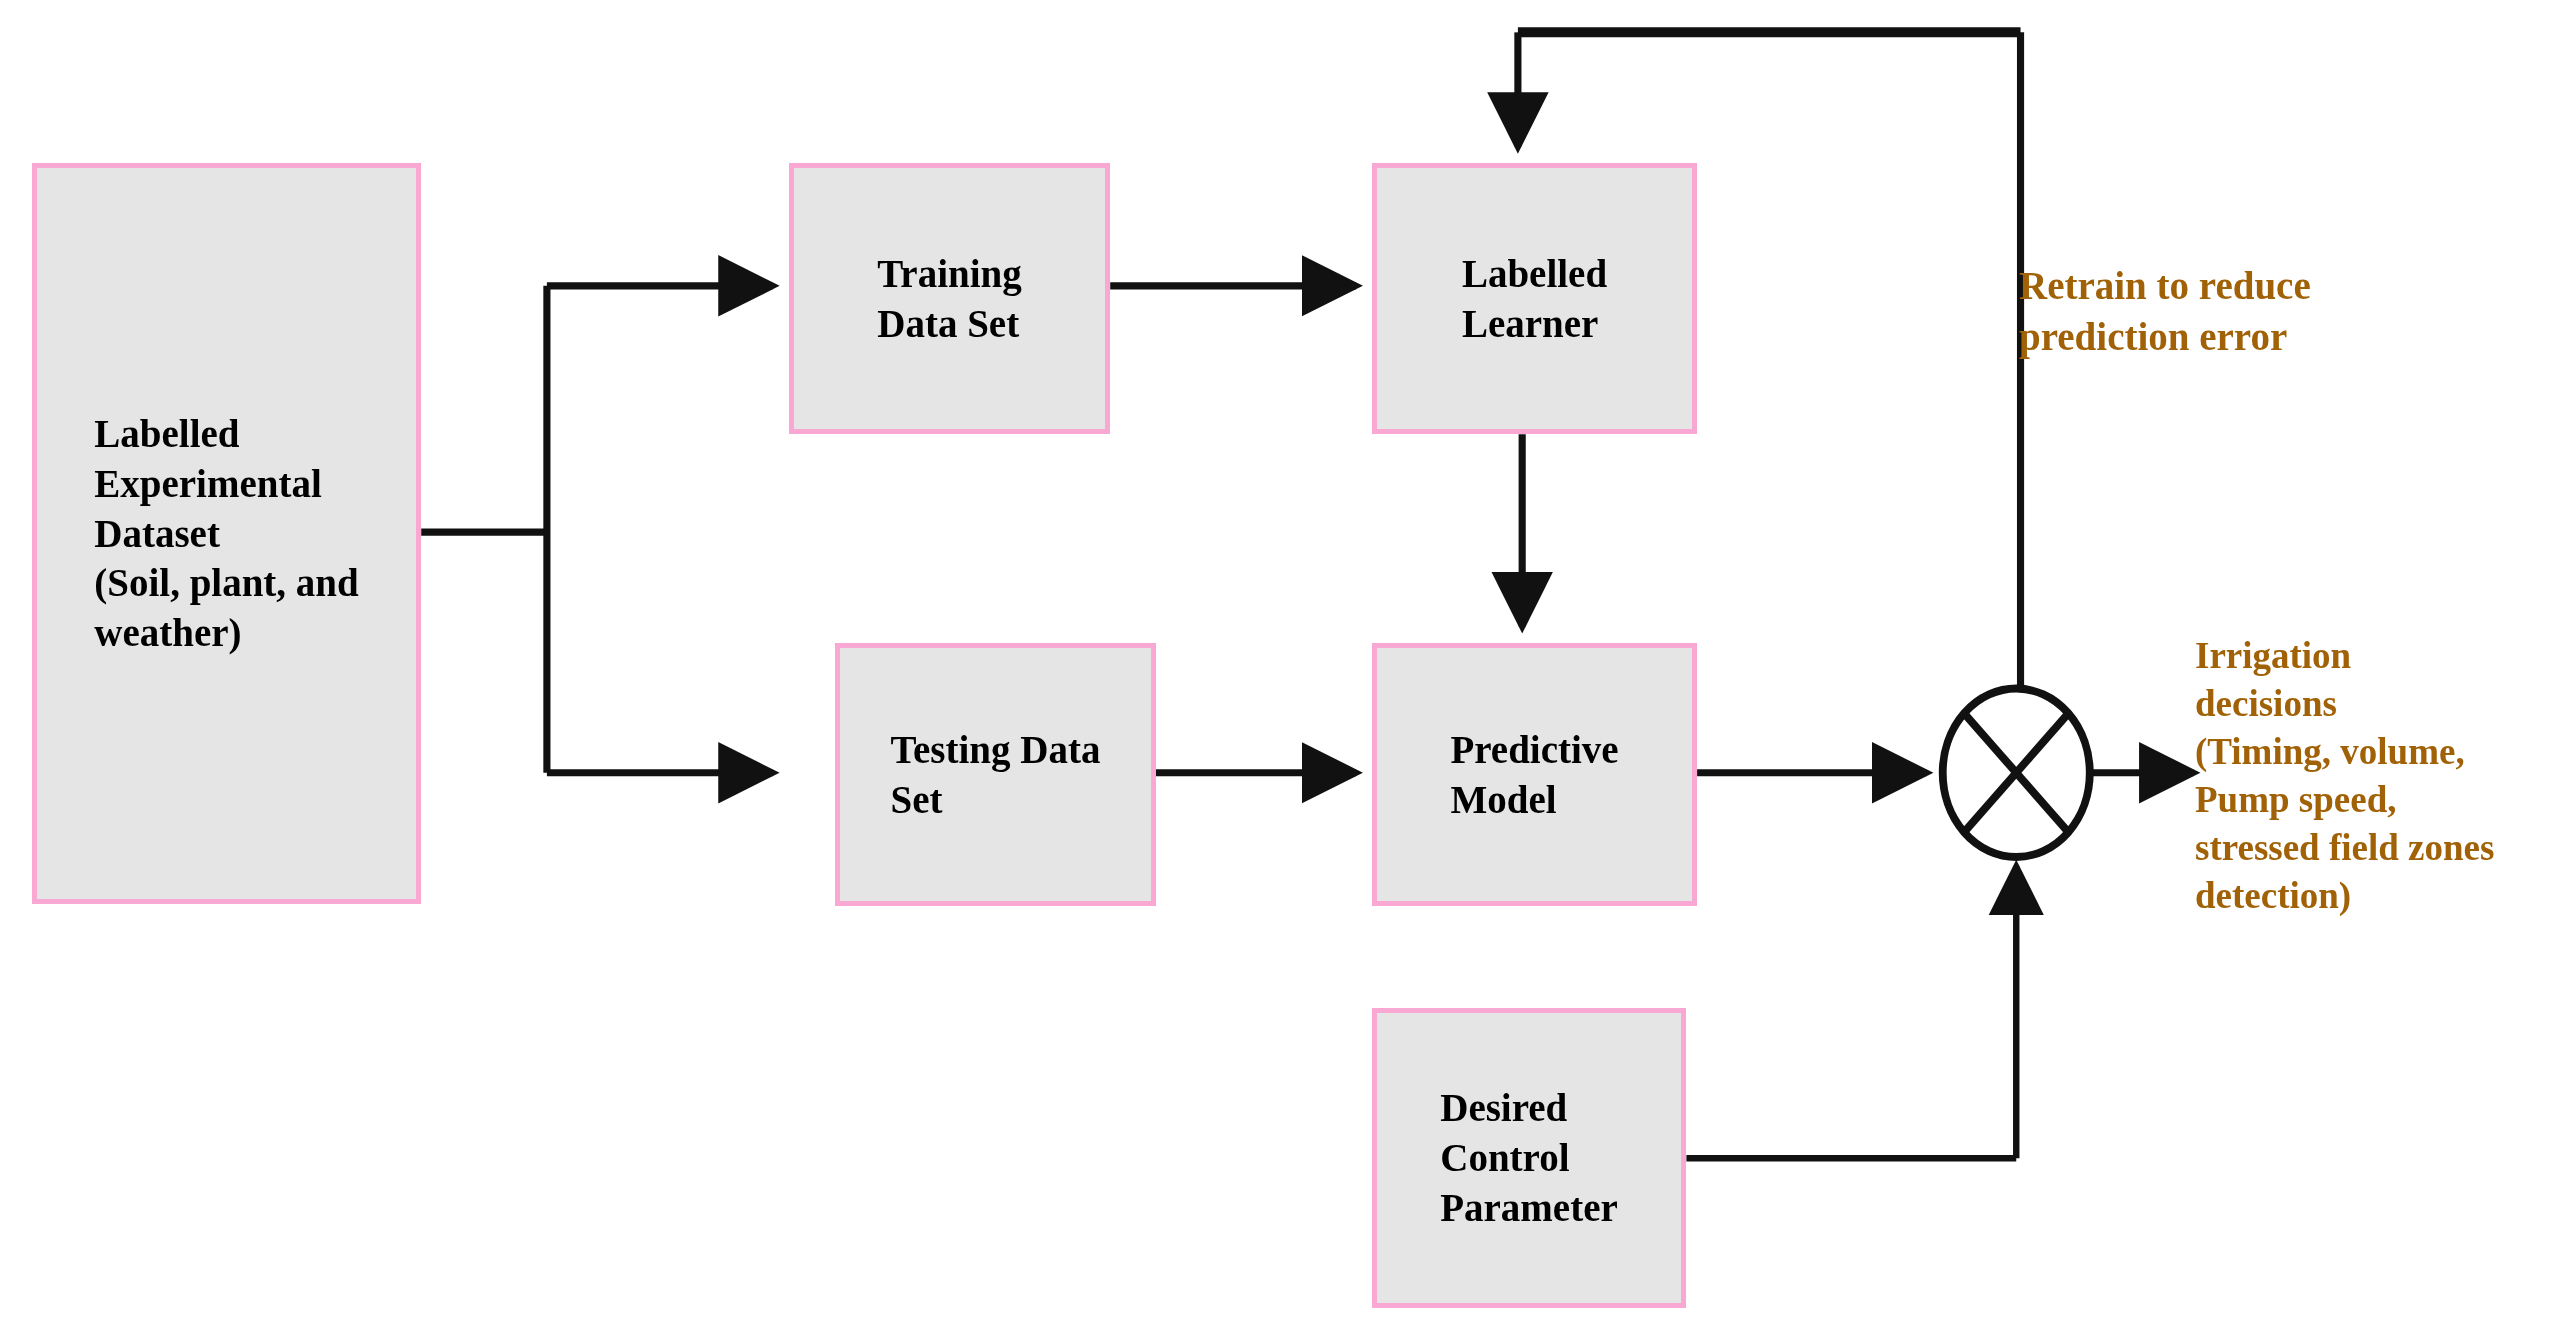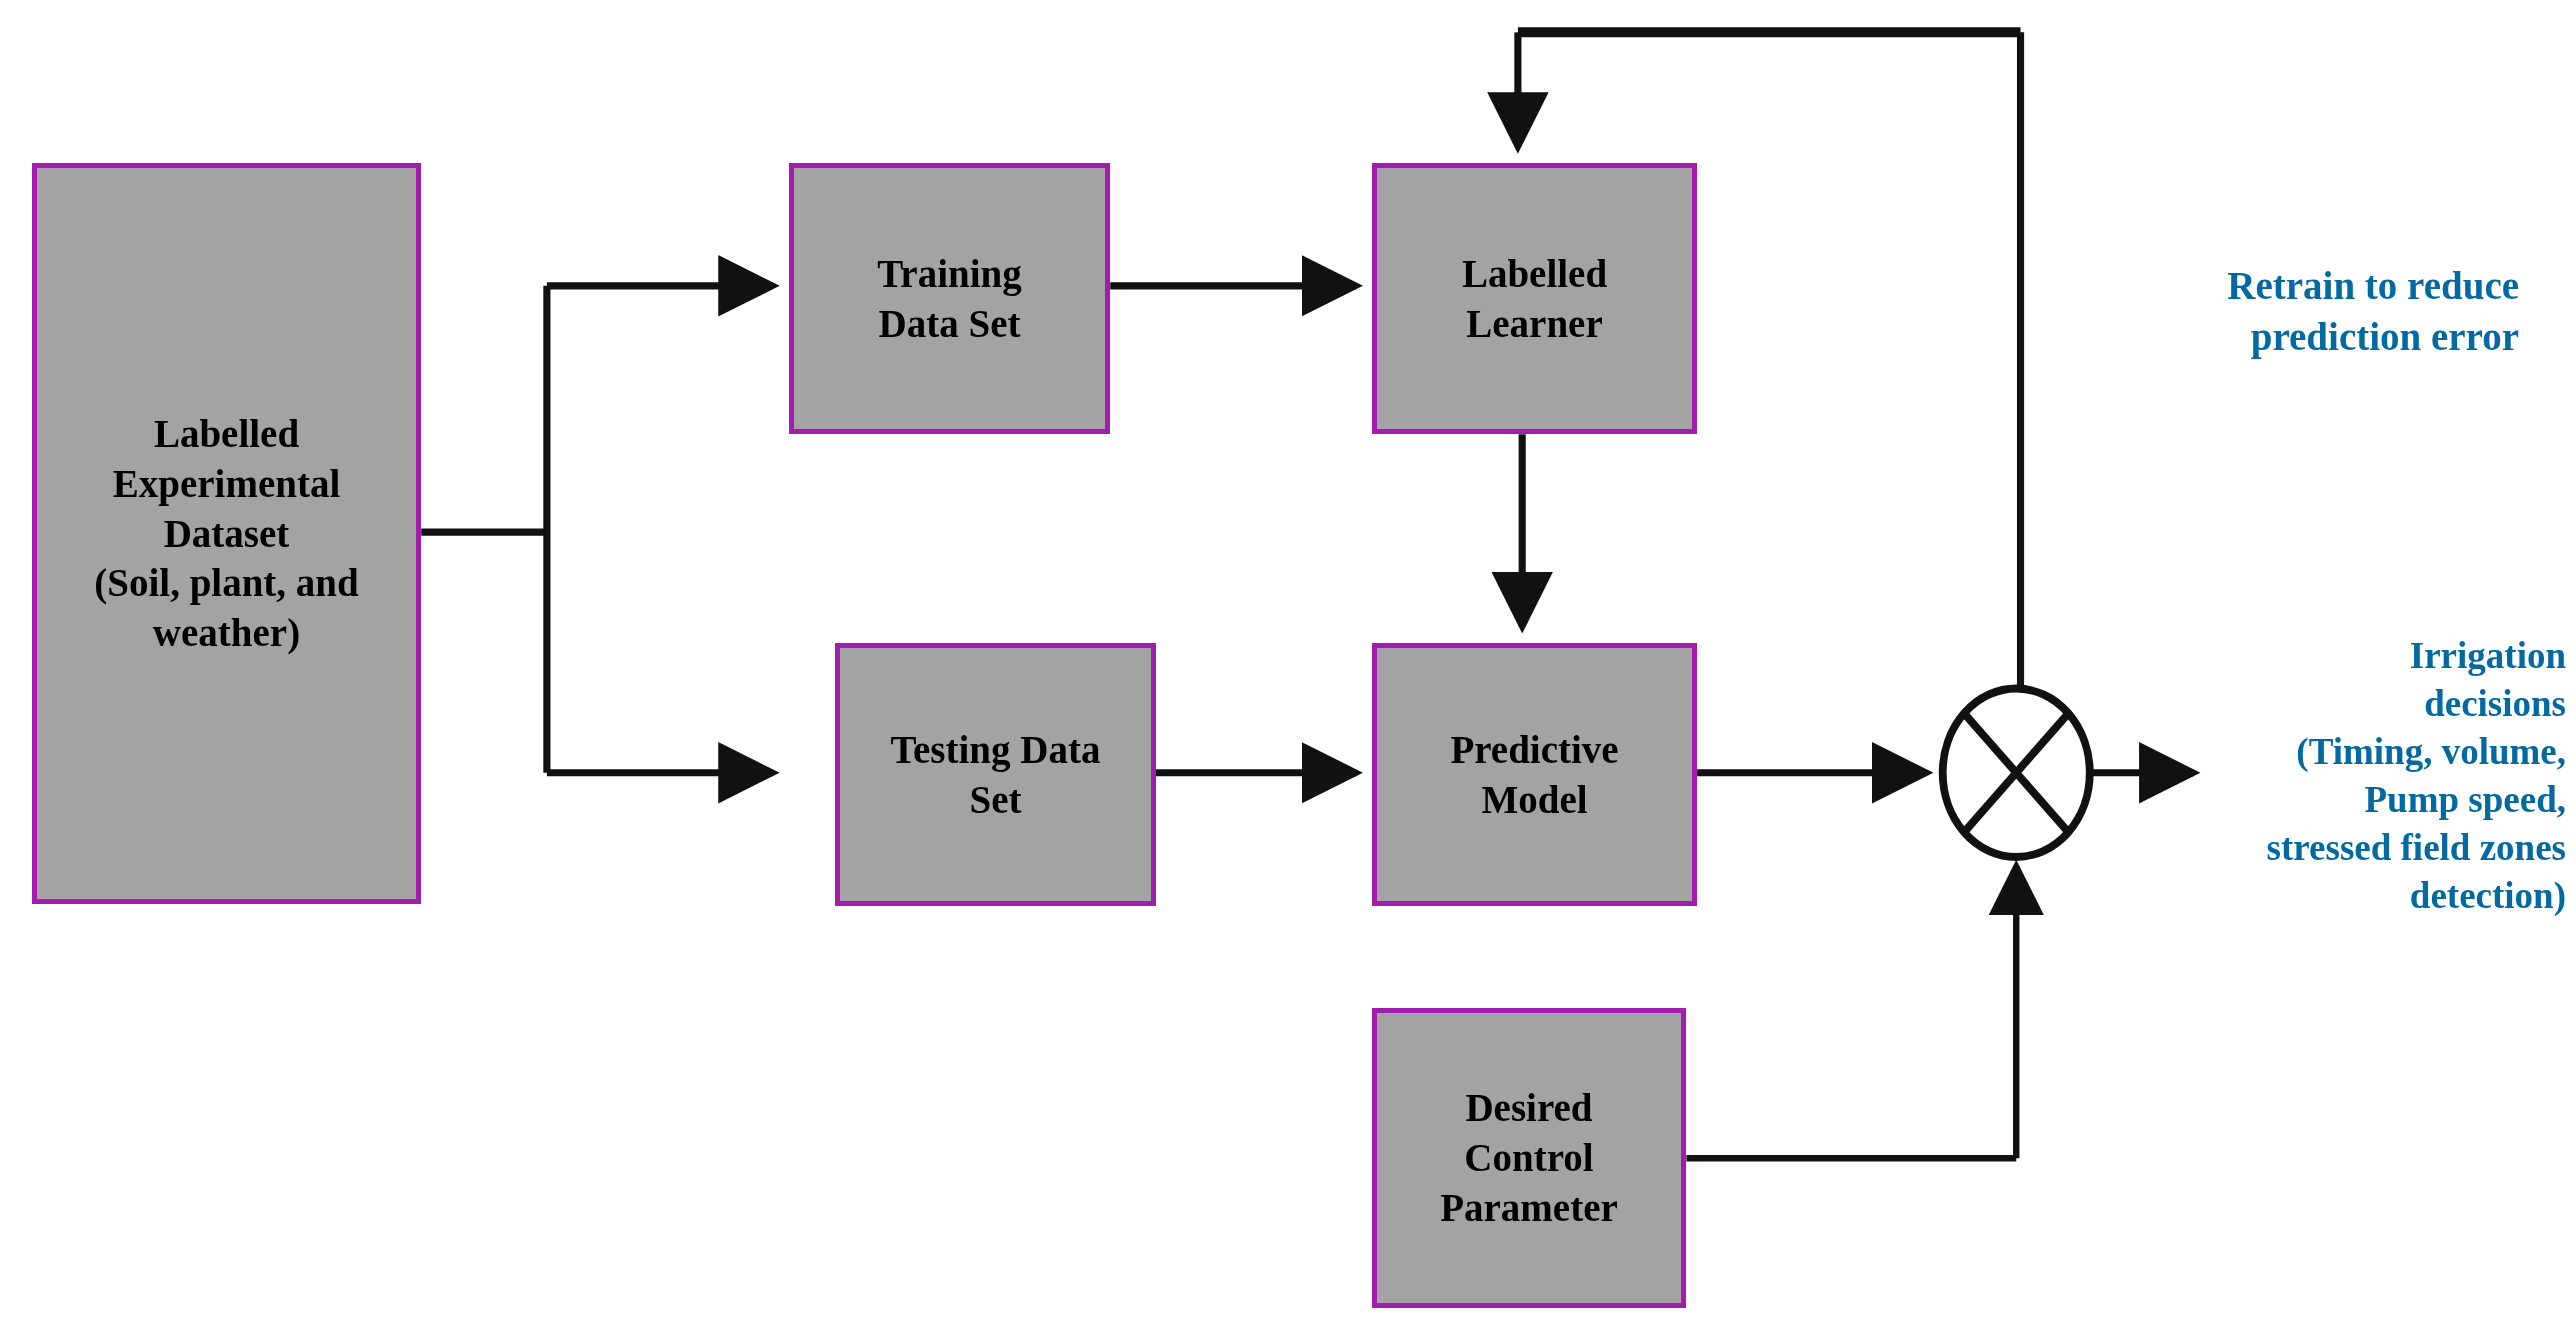--- a/index.html
+++ b/index.html
@@ -23,39 +23,38 @@
   svg.wires {
     position: absolute;
     left: 0;
     top: 0;
     width: 2576px;
     height: 1337px;
   }
   .node-box {
     position: absolute;
     box-sizing: border-box;
-    border: 5px solid #a21caf;
-    background: #a3a3a3;
+    border: 5px solid #f9a8d4;
+    background: #e5e5e5;
     display: flex;
     align-items: center;
     justify-content: center;
-    text-align: center;
   }
   .node-label {
     font-weight: bold;
     color: #000000;
     line-height: 1.28;
     white-space: pre-line;
     padding: 0 4.3px;
   }
   .free-label {
     position: absolute;
     font-weight: bold;
-    color: #0369a1;
-    text-align: right;
+    color: #a16207;
+    text-align: left;
     line-height: 1.30;
     white-space: pre-line;
   }
   
   #box-dataset      { left: 32px;   top: 163px;  width: 389px;  height: 741px; }
   #box-training     { left: 789px; top: 163px;  width: 321px;  height: 271px;  }
   #box-learner      { left: 1372px; top: 163px;  width: 325px;  height: 271px;  }
   #box-testing      { left: 789px; top: 643px;  width: 321px;  height: 263px; margin-left: 46px;  }
   #box-predictive   { left: 1372px; top: 643px;  width: 325px;  height: 263px;  }
   #box-control      { left: 1372px; top: 1008px; width: 314px;  height: 300px;  }

